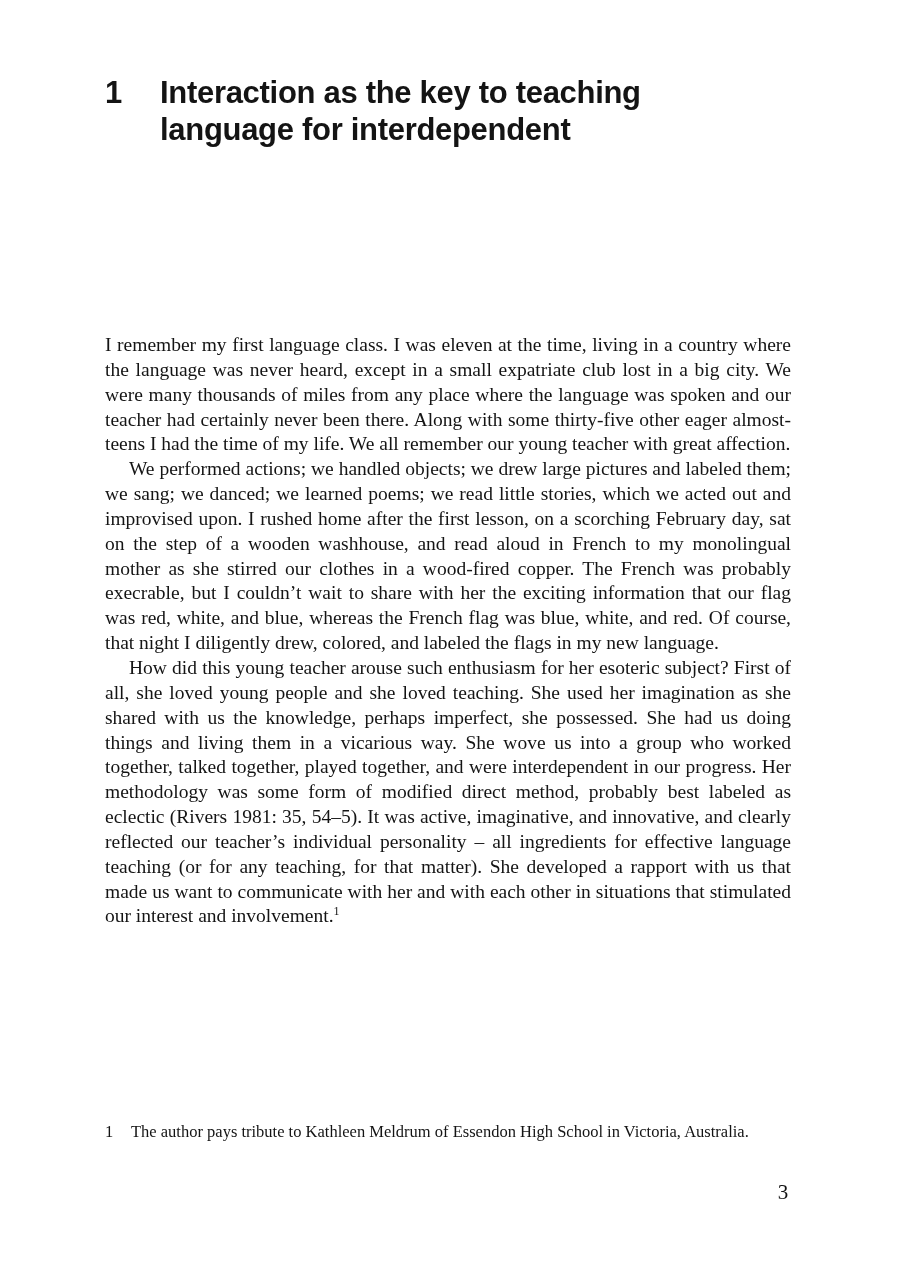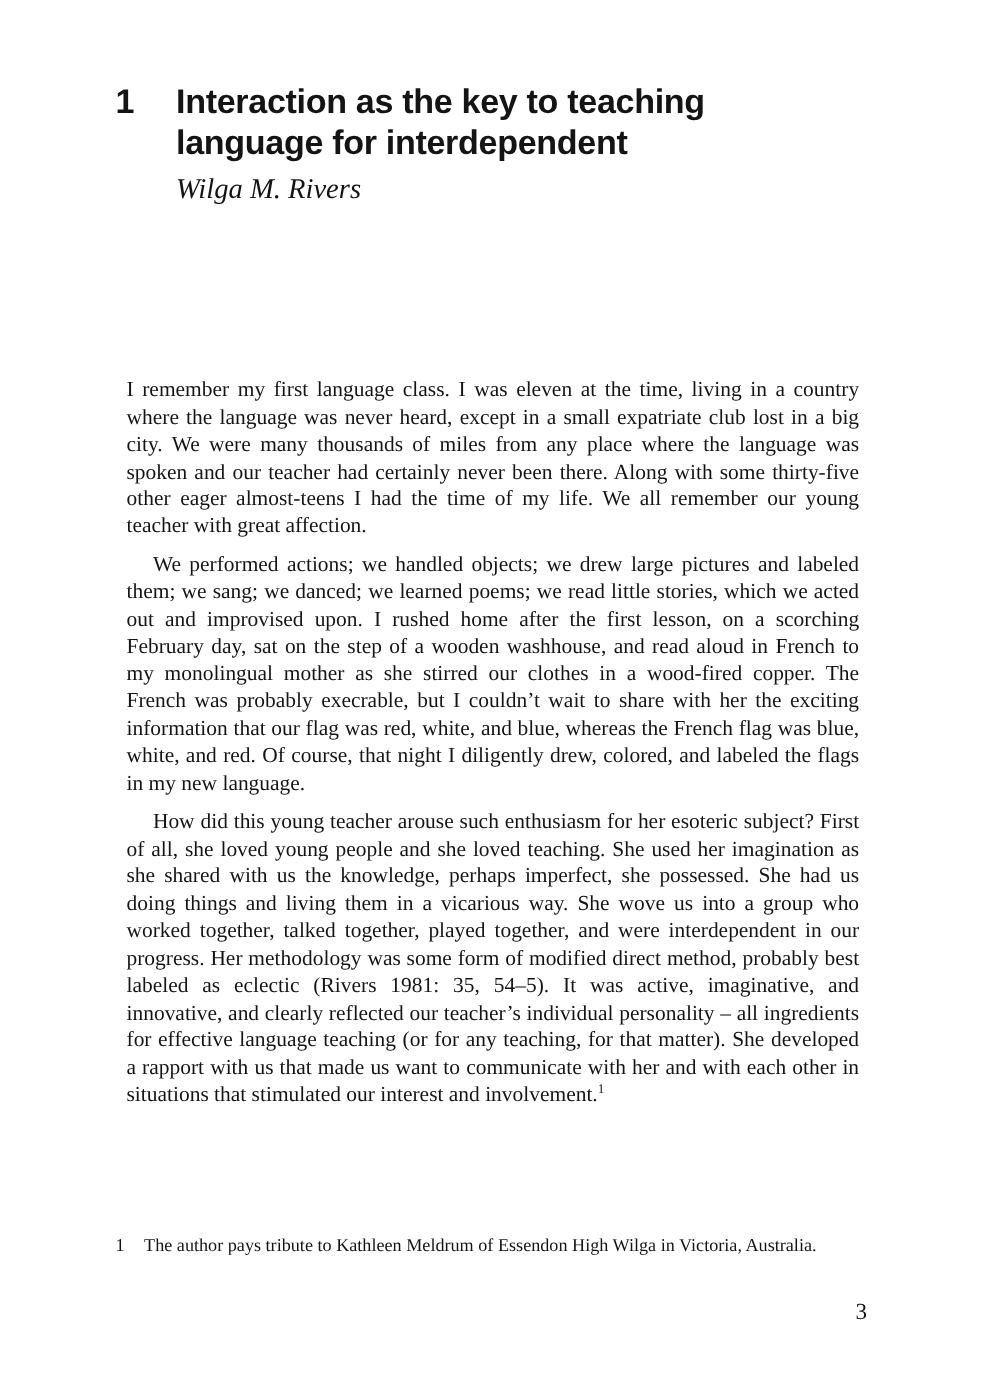--- a/index.html
+++ b/index.html
@@ -51,21 +51,21 @@
   .body-text {
     position: absolute;
     top: 333px;
     left: 105px;
     width: 686px;
     font-family: "Liberation Serif", serif;
     font-size: 19.5px;
     line-height: 24.85px;
     text-align: justify;
   }
-  .body-text p { margin: 10px; }
+  .body-text p { margin: 0; }
   .body-text p.indented { text-indent: 24px; }
   .body-text sup {
     font-size: 12px;
     line-height: 0;
     vertical-align: super;
   }
 
   
   .footnote {
     position: absolute;
@@ -98,28 +98,27 @@
 </head>
 <body>
 
 <div class="page">
 
   <div class="chapter-heading">
     <div class="chapter-number">1</div>
     <h1 class="chapter-title" style="font-size:inherit;font-weight:inherit;">Interaction as the key to teaching language for interdependent</h1>
   </div>
 
-  <div class="author">Wilga M. Rivers</div>
 
   <div class="body-text">
     <p><span>I remember my first language class. I was eleven at the time, living in a country where the language was never heard, except in a small expatriate club lost in a big city. We were many thousands of miles from any place where the language was spoken and our teacher had certainly never been there. Along with some thirty-five other eager almost-teens I had the time of my life. We all remember our young teacher with great affection.</span></p>
     <p class="indented"><span>We performed actions; we handled objects; we drew large pictures and labeled them; we sang; we danced; we learned poems; we read little stories, which we acted out and improvised upon. I rushed home after the first lesson, on a scorching February day, sat on the step of a wooden washhouse, and read aloud in French to my monolingual mother as she stirred our clothes in a wood-fired copper. The French was probably execrable, but I couldn’t wait to share with her the exciting information that our flag was red, white, and blue, whereas the French flag was blue, white, and red. Of course, that night I diligently drew, colored, and labeled the flags in my new language.</span></p>
     <p class="indented"><span>How did this young teacher arouse such enthusiasm for her esoteric subject? First of all, she loved young people and she loved teaching. She used her imagination as she shared with us the knowledge, perhaps imperfect, she possessed. She had us doing things and living them in a vicarious way. She wove us into a group who worked together, talked together, played together, and were interdependent in our progress. Her methodology was some form of modified direct method, probably best labeled as eclectic (Rivers 1981: 35, 54–5). It was active, imaginative, and innovative, and clearly reflected our teacher’s individual personality – all ingredients for effective language teaching (or for any teaching, for that matter). She developed a rapport with us that made us want to communicate with her and with each other in situations that stimulated our interest and involvement.</span><sup>1</sup></p>
   </div>
 
   <div class="footnote">
     <span class="footnote-number">1</span>
-    <span class="footnote-text">The author pays tribute to Kathleen Meldrum of Essendon High Wilga in Victoria, Australia.</span>
+    <span class="footnote-text">The author pays tribute to Kathleen Meldrum of Essendon High School in Victoria, Australia.</span>
   </div>
 
   <div class="page-number">3</div>
 
 </div>
 
 </body></html>

